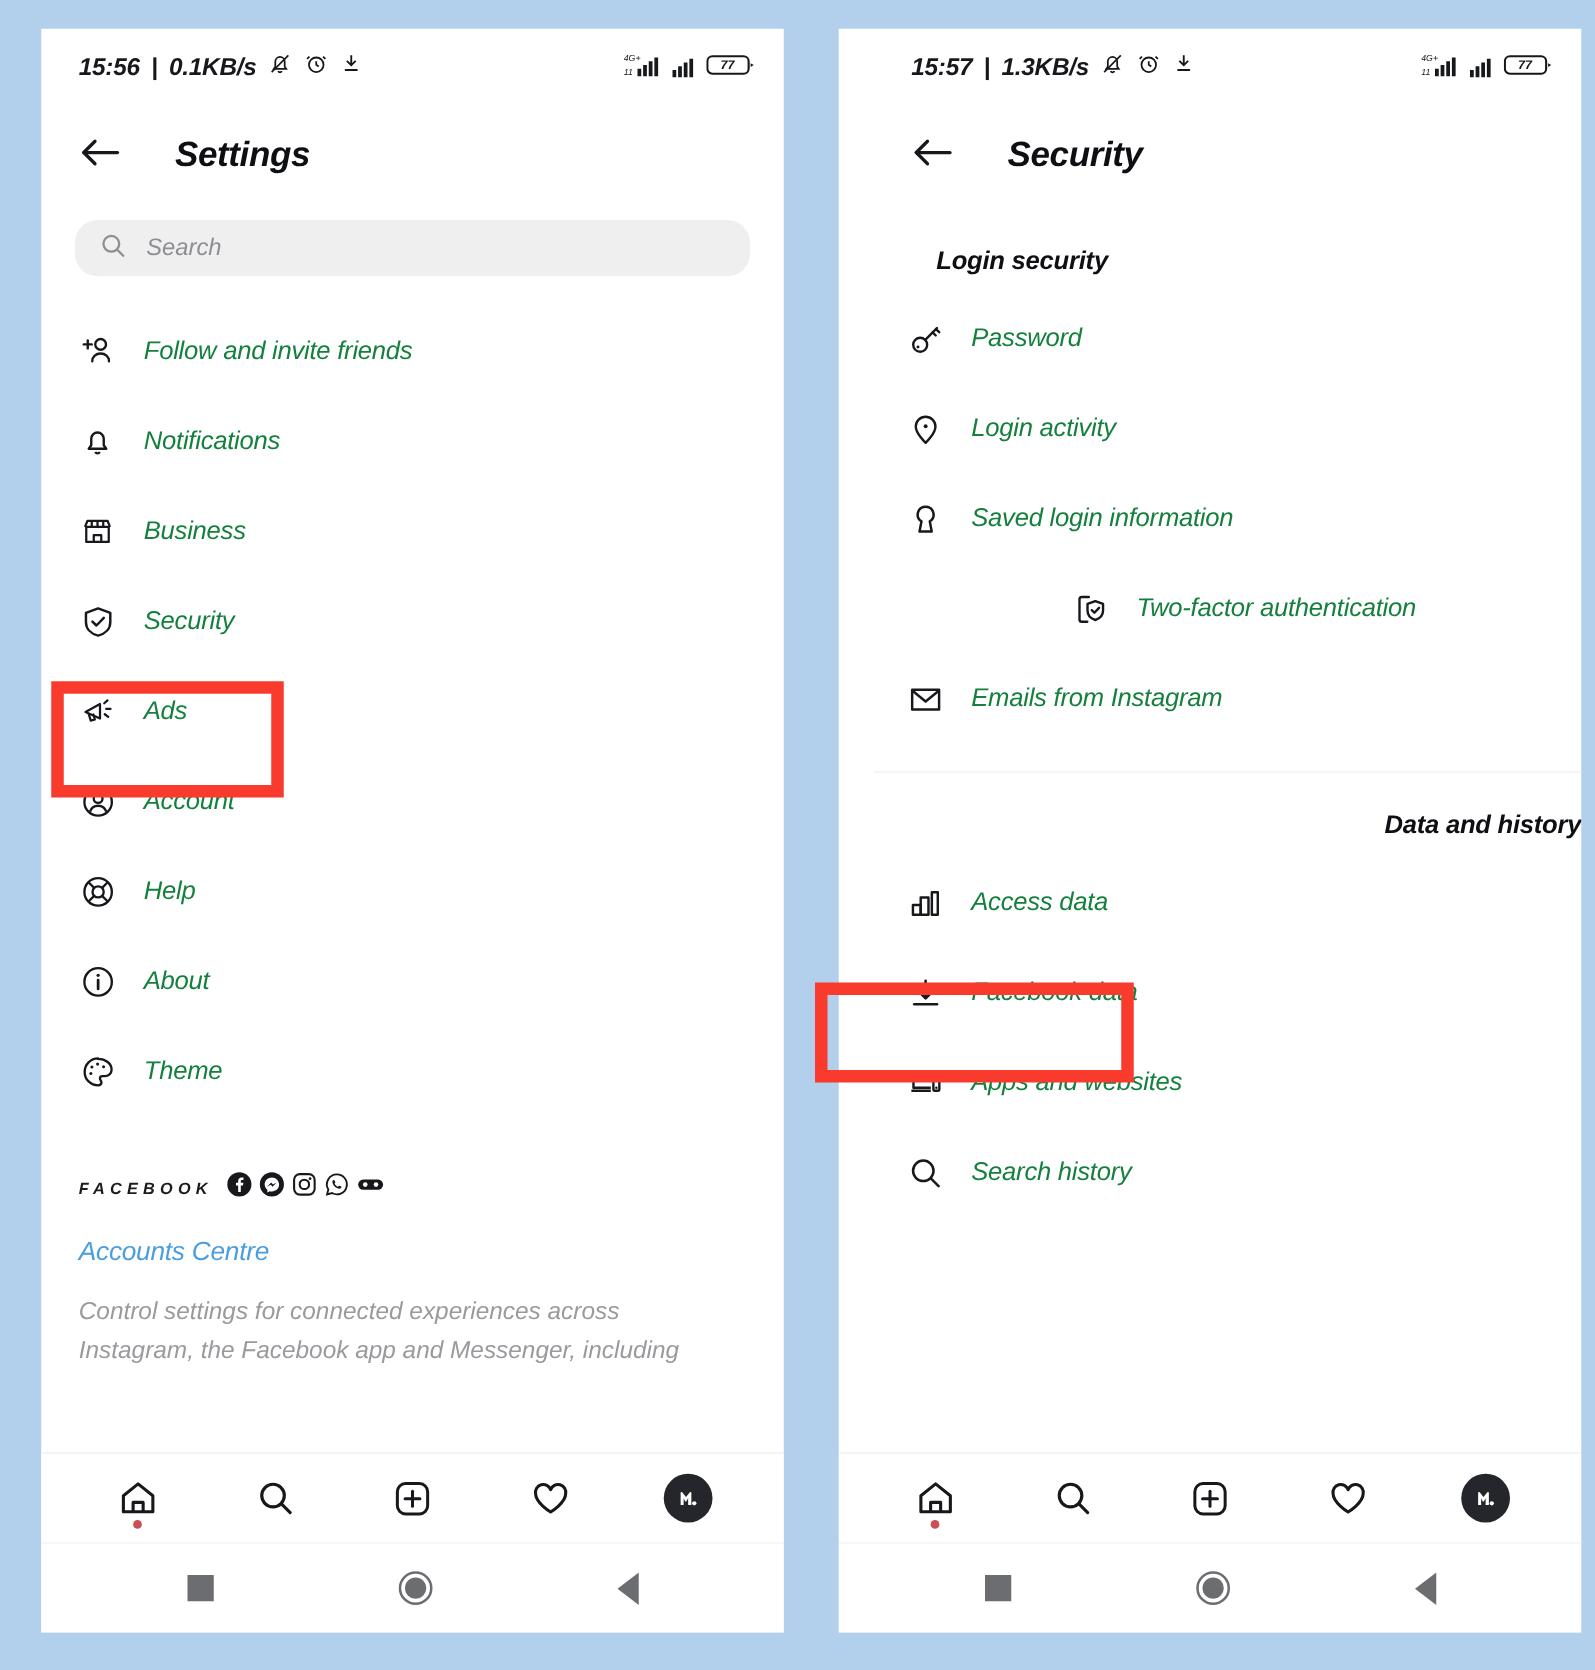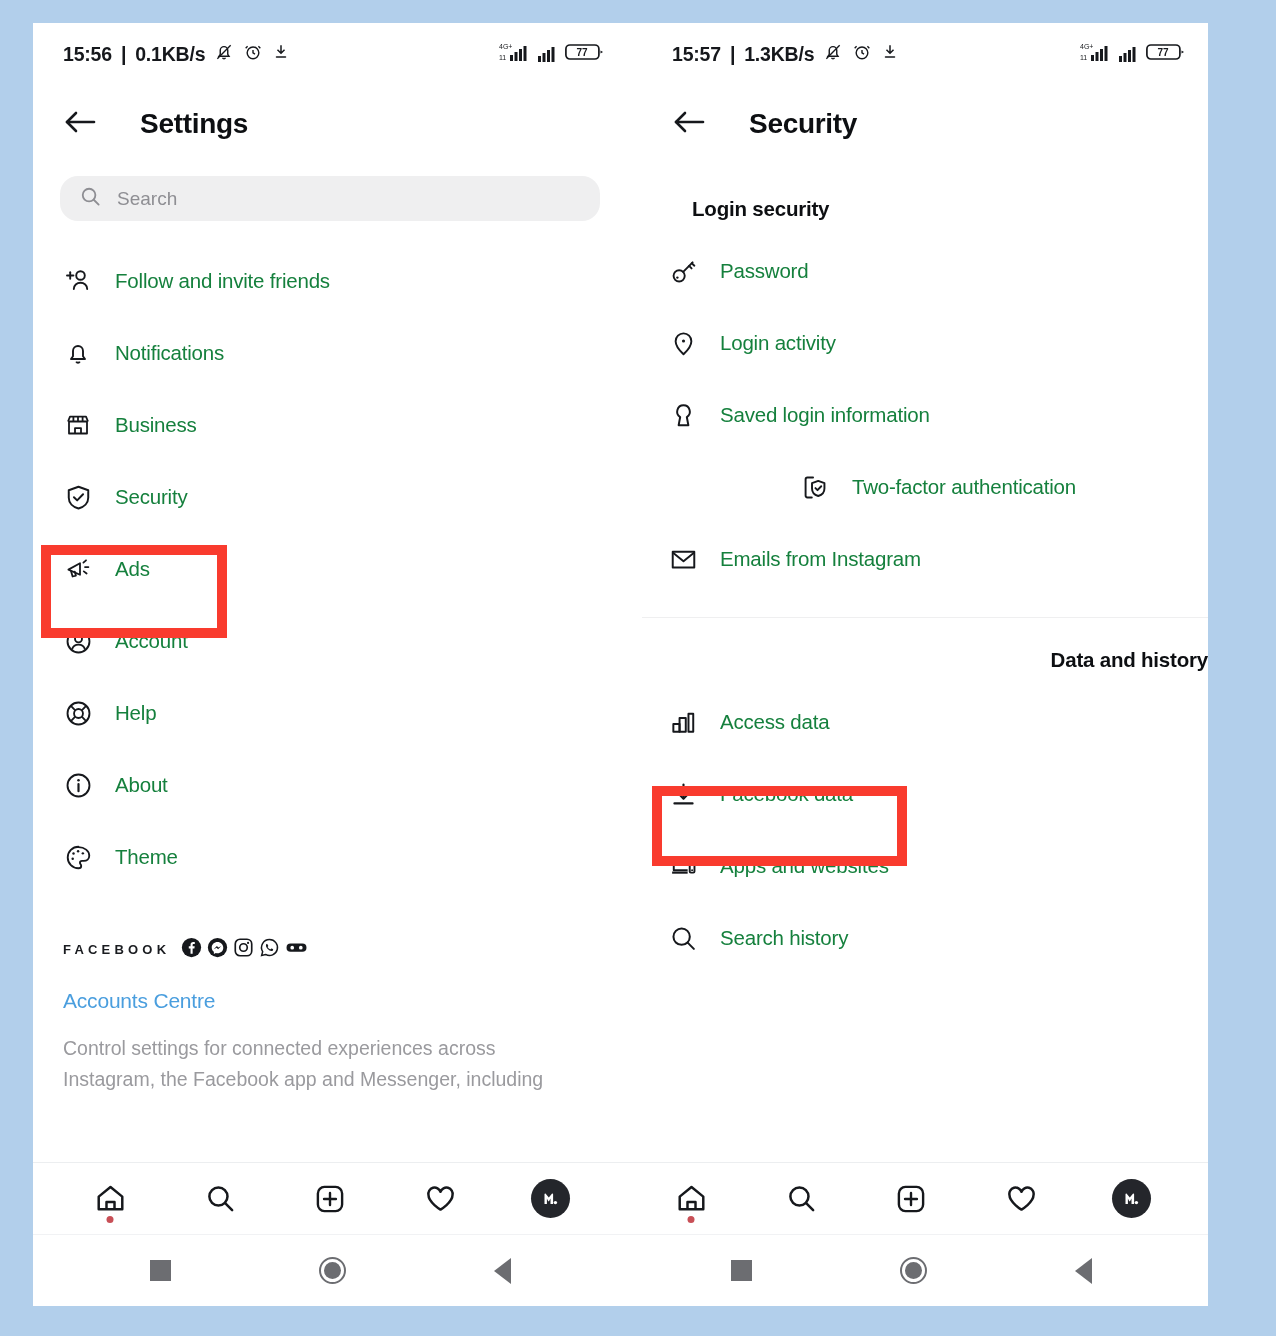--- a/index.html
+++ b/index.html
@@ -4,34 +4,34 @@
 <style>
   * { box-sizing: border-box; margin:0; padding:0; }
   html, body {
     width: 1276px; height: 1336px;
     background: #b2cfeb;
     font-family: "Liberation Sans", sans-serif;
     overflow: hidden;
   }
   .stage {
     position: relative;
-    width: 1276px; height: 1332px;
+    width: 1276px; height: 1332px; font-style: italic;
   }
 
   
   .phone {
     position: absolute;
     top: 23px;
     width: 594px;
     height: 1283px;
     background: #ffffff;
     overflow: hidden;
   }
   .phone.left  { left: 33px; }
-  .phone.right { left: 614px; padding-left: 28px; }
+  .phone.right { left: 671px; padding-left: 28px; }
 
   
   .statusbar {
     height: 62px;
     display: flex;
     align-items: center;
     justify-content: space-between;
     padding: 0 22px 0 30px;
   }
   .sb-left {

